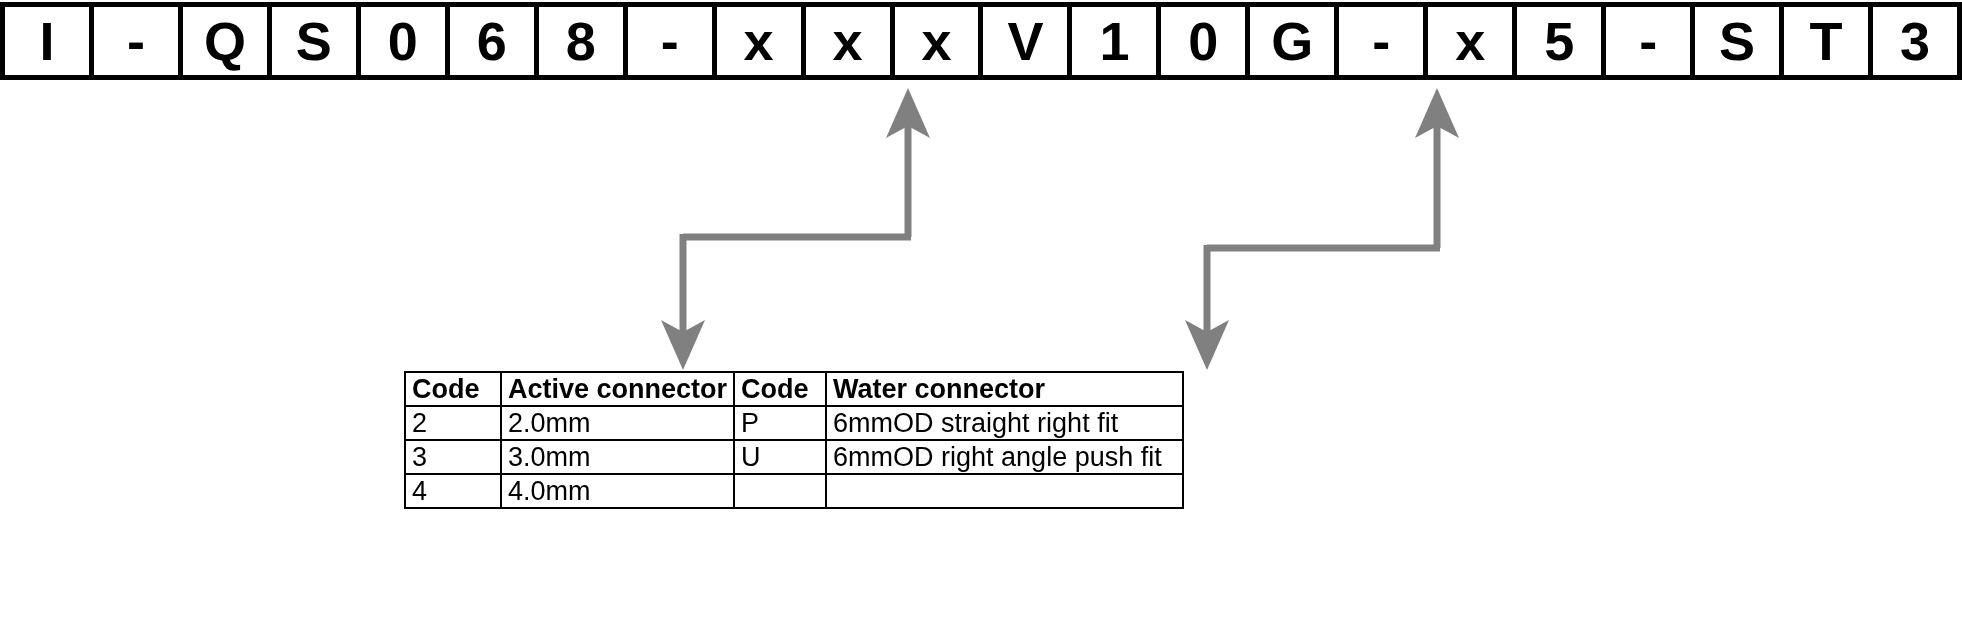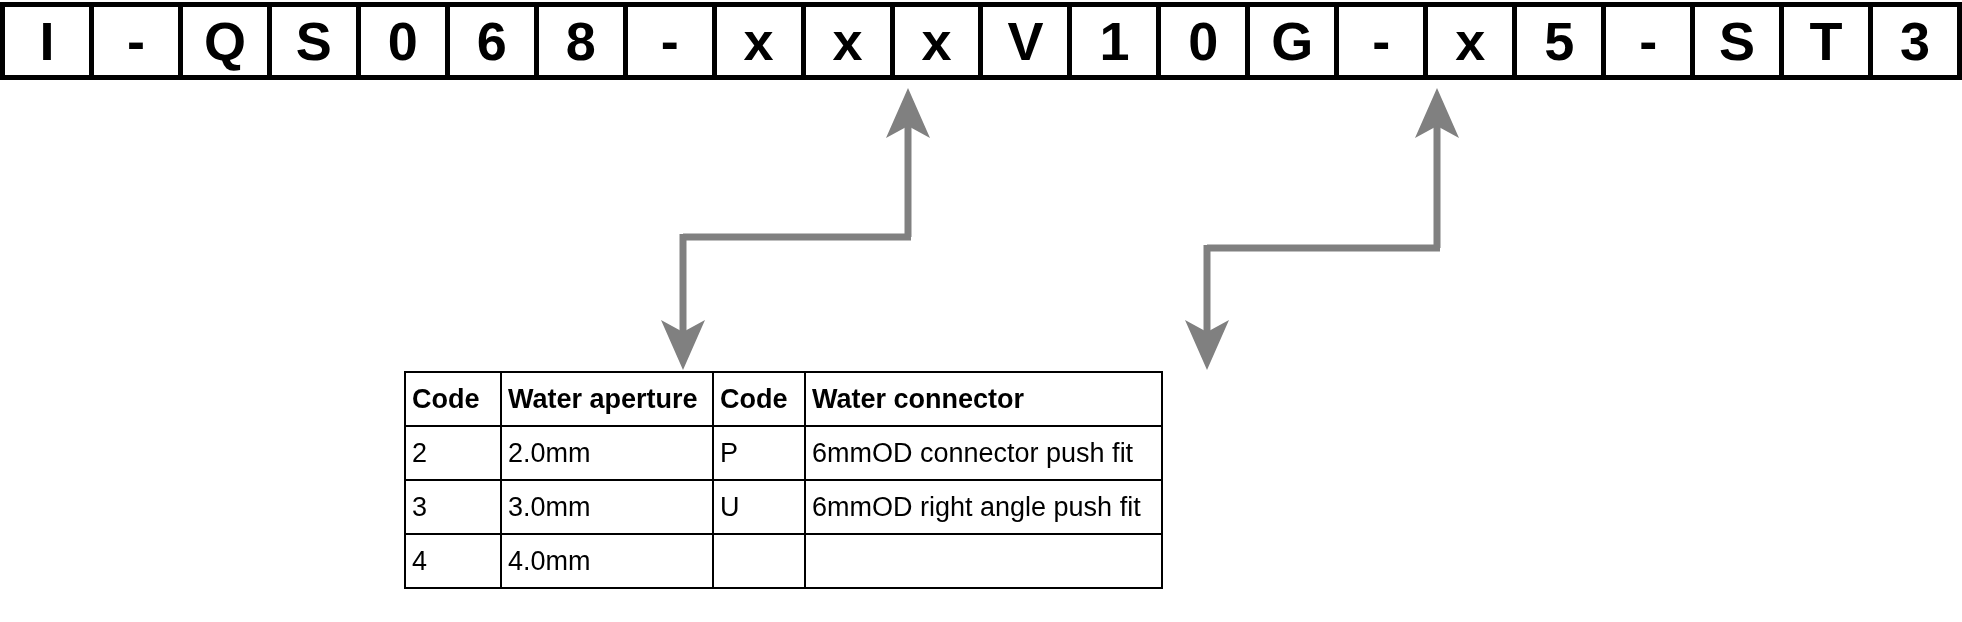--- a/index.html
+++ b/index.html
@@ -49,21 +49,21 @@
   #spec-table{
     position:absolute;
     left:404px; top:371px;
     border-collapse:collapse;
     background:#fff;
     table-layout:fixed;
   }
   #spec-table td, #spec-table th{
     border:2px solid #000;
     box-sizing:border-box;
-    padding:10px 6px;
+    padding:0 6px;
     height:32px;
     font-size:27px;
     line-height:32px;
     text-align:left;
     white-space:nowrap;
     color:#000;
     font-weight:normal;
     vertical-align:middle;
   }
   #spec-table th{ font-weight:bold; }
@@ -127,31 +127,31 @@
     <line x1="1207" y1="245" x2="1207" y2="348" stroke="#808080" stroke-width="7"></line>
 
     <polygon points="1207,370 1229,320 1207,332 1185,320" fill="#808080"></polygon>
   </g>
 </svg>
 
 <table id="spec-table">
   <thead>
     <tr>
       <th class="col-code1">Code</th>
-      <th class="col-aper">Water aperture</th>
+      <th class="col-aper">Active connector</th>
       <th class="col-code2">Code</th>
       <th class="col-conn">Water connector</th>
     </tr>
   </thead>
   <tbody id="spec-body">
       <tr>
         <td class="col-code1">2</td>
         <td class="col-aper">2.0mm</td>
         <td class="col-code2">P</td>
-        <td class="col-conn">6mmOD connector push fit</td>
+        <td class="col-conn">6mmOD straight right fit</td>
       </tr>
       <tr>
         <td class="col-code1">3</td>
         <td class="col-aper">3.0mm</td>
         <td class="col-code2">U</td>
         <td class="col-conn">6mmOD right angle push fit</td>
       </tr>
       <tr>
         <td class="col-code1">4</td>
         <td class="col-aper">4.0mm</td>

